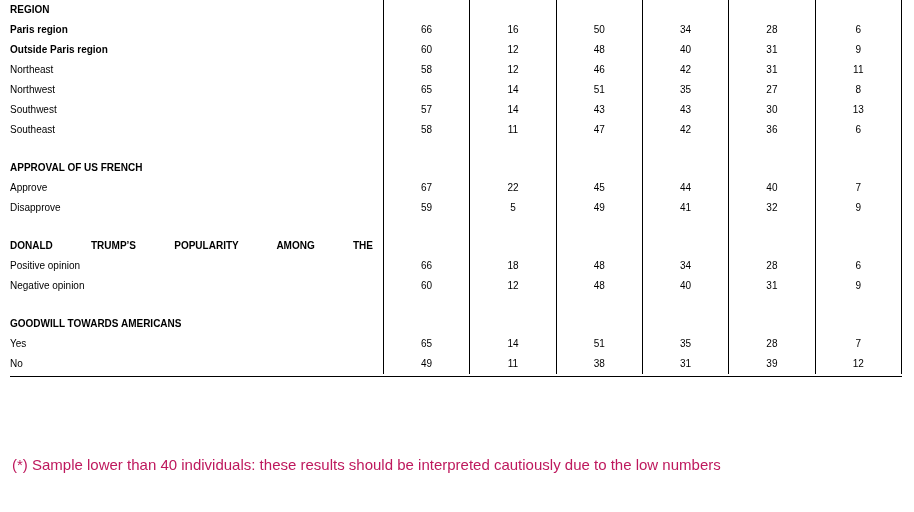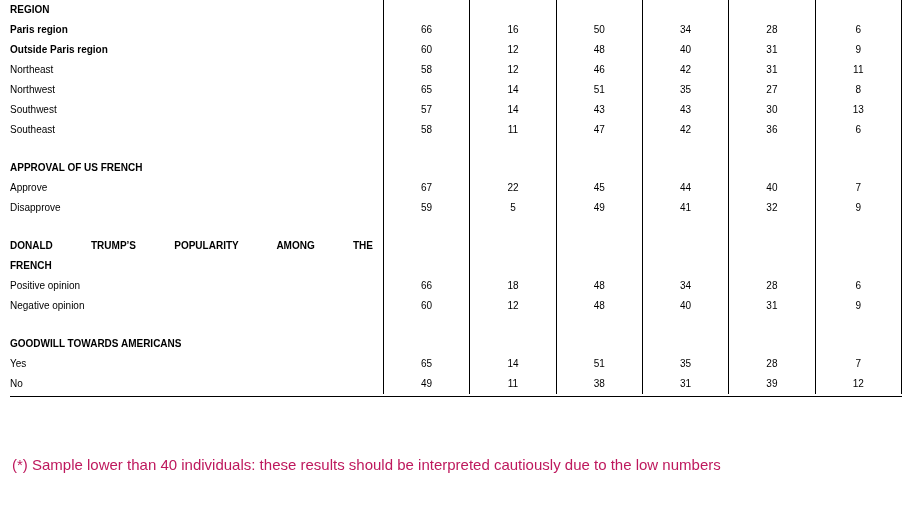--- a/index.html
+++ b/index.html
@@ -225,31 +225,20 @@
             <td class="label">
               <div class="justified">DONALD TRUMP’S POPULARITY AMONG THE</div>
             </td>
             <td class="num">&nbsp;</td>
             <td class="num">&nbsp;</td>
             <td class="num">&nbsp;</td>
             <td class="num">&nbsp;</td>
             <td class="num">&nbsp;</td>
             <td class="num last">&nbsp;</td>
           </tr>
-          <tr class="section">
-            <td class="label">
-              <div class="justified line2">FRENCH</div>
-            </td>
-            <td class="num">&nbsp;</td>
-            <td class="num">&nbsp;</td>
-            <td class="num">&nbsp;</td>
-            <td class="num">&nbsp;</td>
-            <td class="num">&nbsp;</td>
-            <td class="num last">&nbsp;</td>
-          </tr>
           <tr class="datarow">
             <td class="label">Positive opinion</td>
             <td class="num">66</td>
             <td class="num">18</td>
             <td class="num">48</td>
             <td class="num">34</td>
             <td class="num">28</td>
             <td class="num last">6</td>
           </tr>
           <tr class="datarow">

